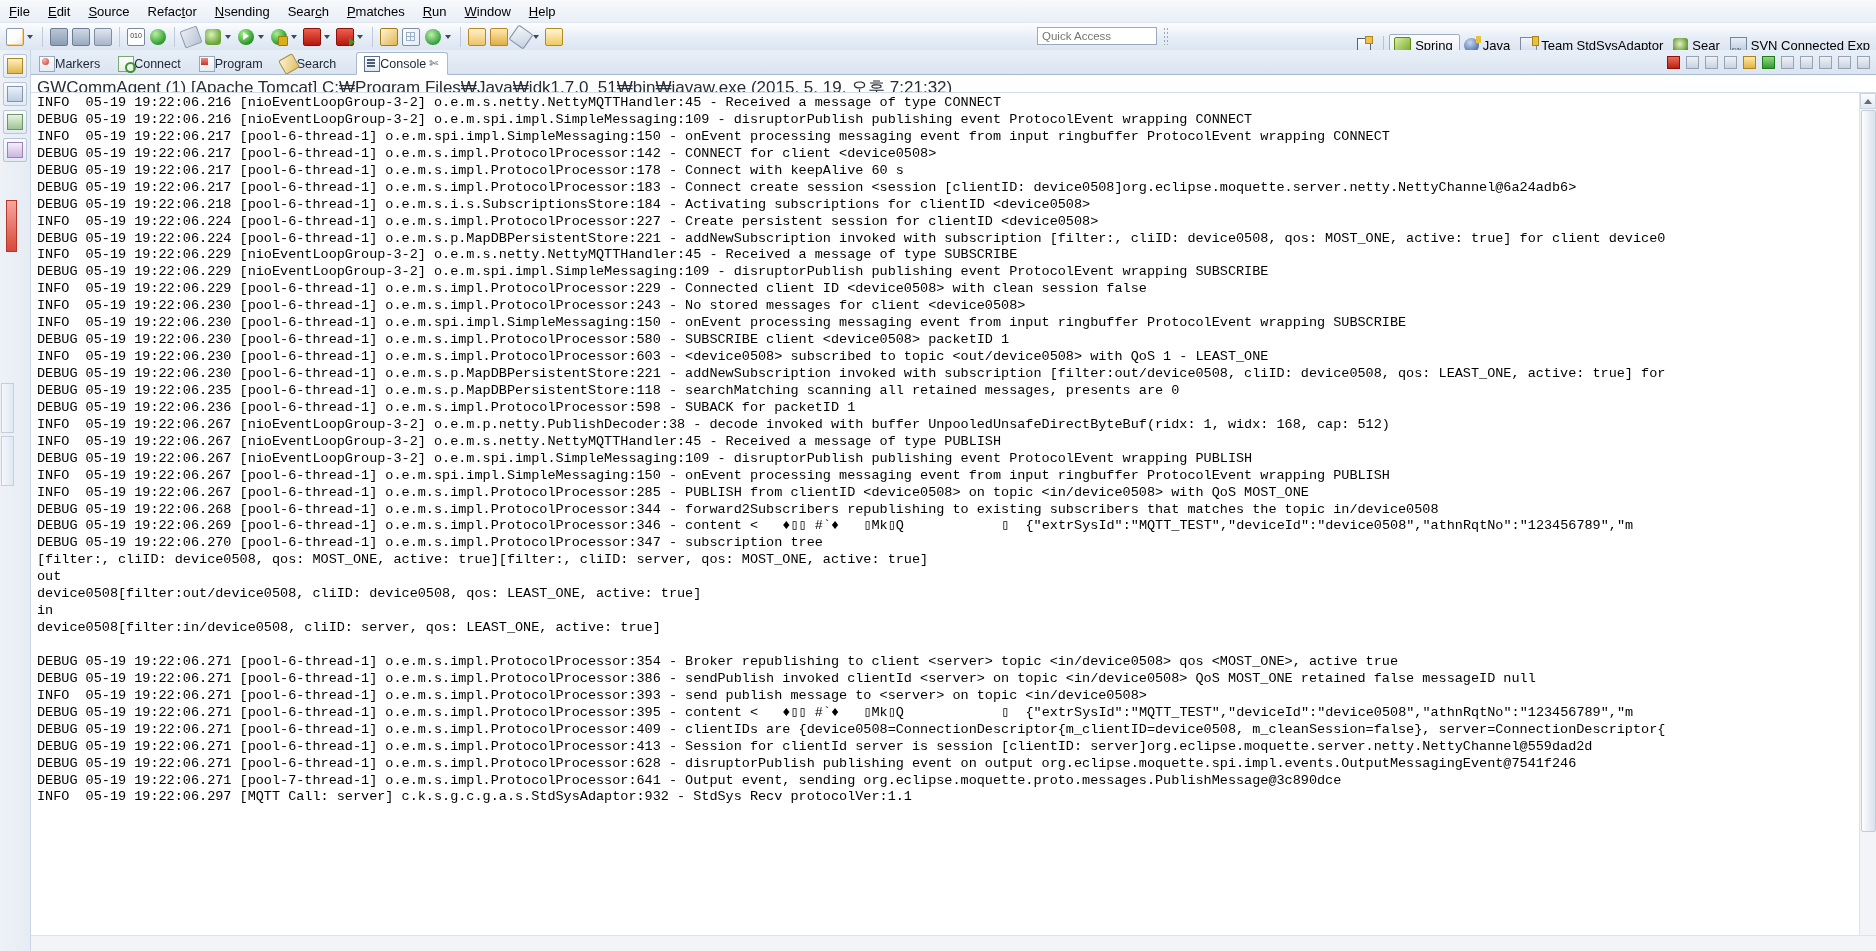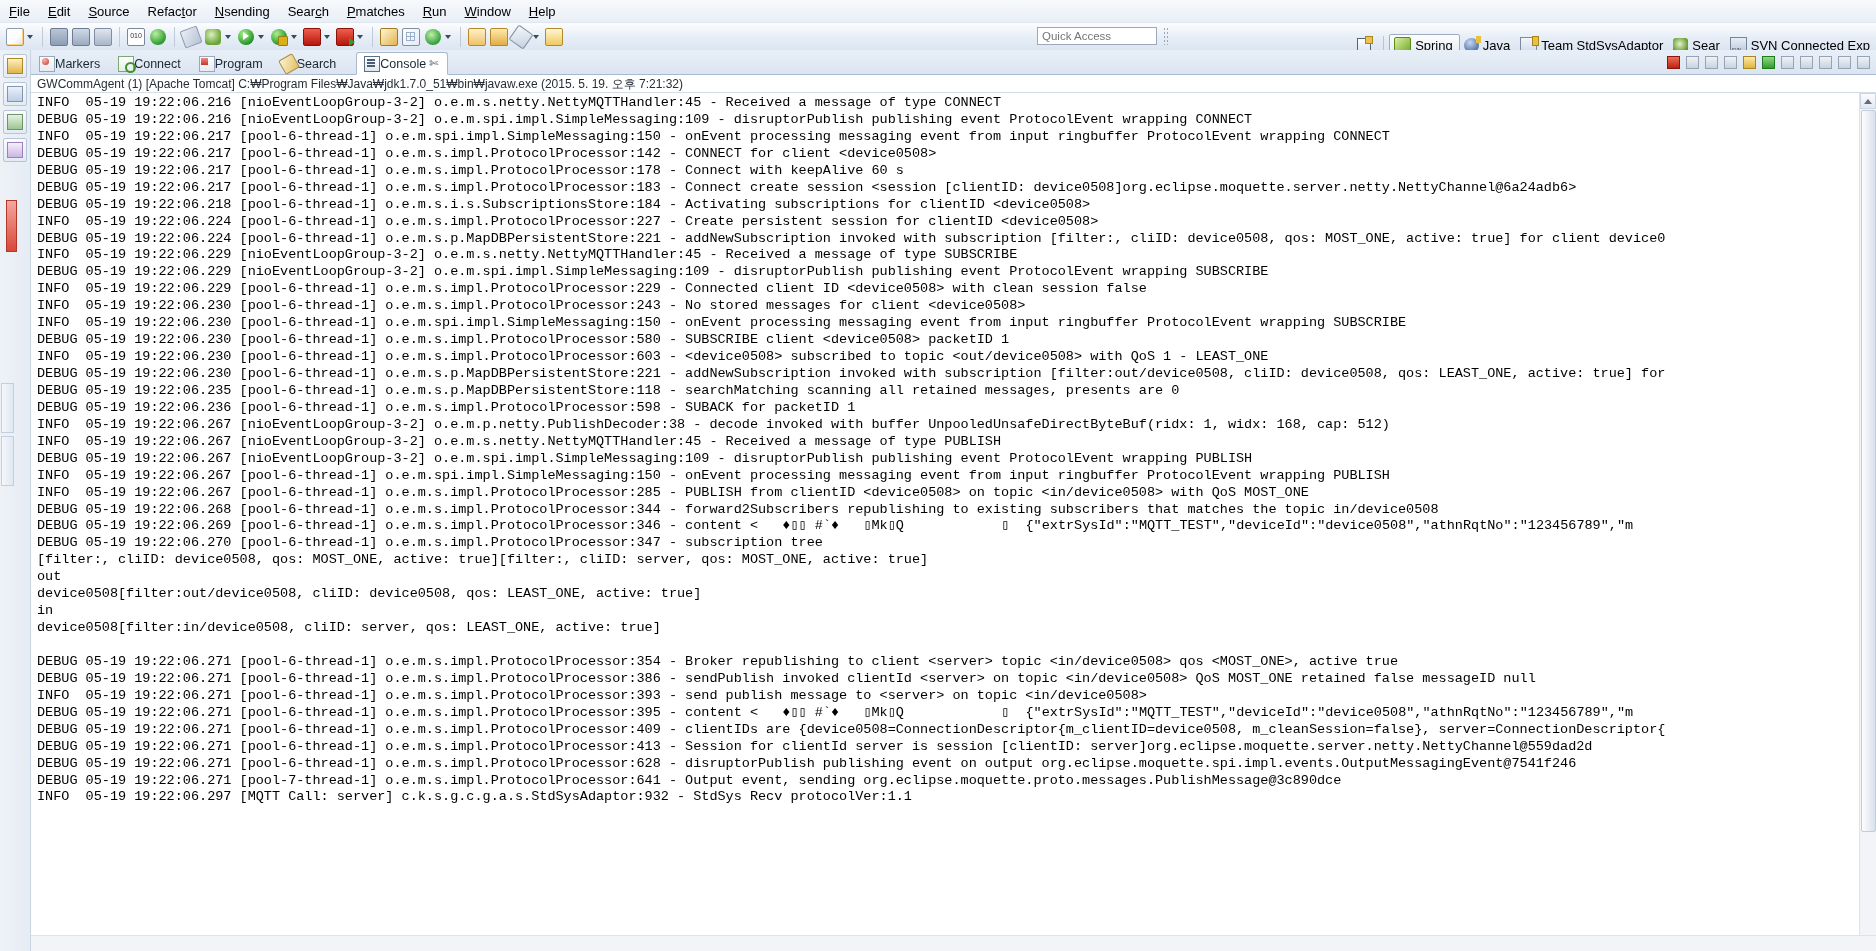--- a/index.html
+++ b/index.html
@@ -242,21 +242,21 @@
   .tt .sq.red { background: linear-gradient(180deg,#ee6b58,#bb2114); border-color:#8e1409; }
   .tt .sq.grn { background: linear-gradient(180deg,#93d87f,#2f9b2f); border-color:#1f7a1f; }
   .tt .sq.yel { background: linear-gradient(180deg,#ffe9a6,#e0b43f); border-color:#aa8420; }
   .tt .sq.gry { background: linear-gradient(180deg,#f0f3f7,#c8d2e0); border-color:#96a3b6; }
 
   .console-title {
     height: 16px;
     background: #ffffff;
     border-bottom: 1px solid #d4dce6;
     font-family: "Liberation Sans", sans-serif;
-    font-size: 12px;
+    font-size: 17px;
     color: #262d36;
     padding: 1px 0 0 6px;
     white-space: nowrap;
     overflow: hidden;
   }
 
   .console-body {
     position: relative;
     height: 859px;
     background: #ffffff;

